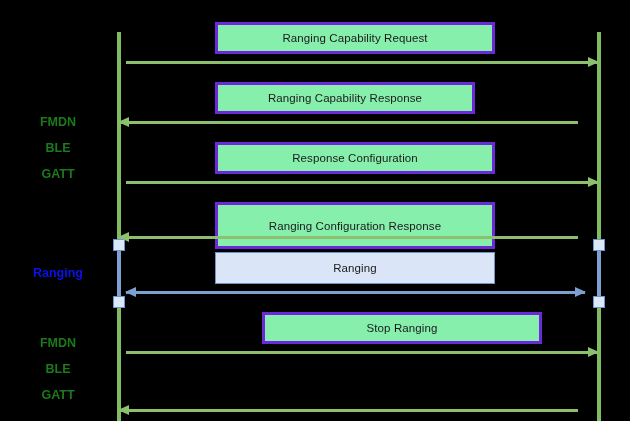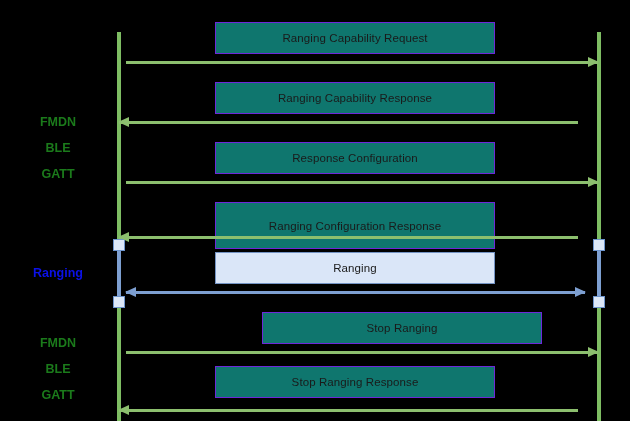--- a/index.html
+++ b/index.html
@@ -40,22 +40,22 @@
     box-sizing: border-box;
     display: flex;
     align-items: center;
     justify-content: center;
     font-size: 11.5px;
     color: #1a1a1a;
     letter-spacing: .1px;
     white-space: nowrap;
   }
   .msgbox.green {
-    background: #0f766e;
-    border: 1px solid #6d28d9;
+    background: #86efac;
+    border: 3px solid #6d28d9;
   }
   .msgbox.blue {
     background: #dae6f8;
     border: 1px solid #7393c4;
   }
 
   
   .arrow {
     position: absolute;
     height: 10px;
@@ -130,21 +130,21 @@
   <div class="grouplabel green" style="left:18px; top:330px; width:80px;">FMDN
 BLE
 GATT</div>
 
   <div class="msgbox green" style="left:215px; top:22px; width:280px; height:32px;">Ranging Capability Request</div>
   <div class="arrow green" style="left:126px; top:57px; width:472px;">
     <div class="shaft"></div>
     <div class="head right"></div>
   </div>
 
-  <div class="msgbox green" style="left:215px; top:82px; width:280px; height:32px;">Ranging Capability Response</div>
+  <div class="msgbox green" style="left:215px; top:82px; width:260px; height:32px;">Ranging Capability Response</div>
   <div class="arrow green" style="left:119px; top:117px; width:459px;">
     <div class="shaft"></div>
     <div class="head left"></div>
   </div>
 
   <div class="msgbox green" style="left:215px; top:142px; width:280px; height:32px;">Response Configuration</div>
   <div class="arrow green" style="left:126px; top:177px; width:472px;">
     <div class="shaft"></div>
     <div class="head right"></div>
   </div>
@@ -161,19 +161,18 @@
     <div class="head left"></div>
     <div class="head right"></div>
   </div>
 
   <div class="msgbox green" style="left:215px; top:312px; width:280px; height:32px;margin-left:47px;">Stop Ranging</div>
   <div class="arrow green" style="left:126px; top:347px; width:472px;">
     <div class="shaft"></div>
     <div class="head right"></div>
   </div>
 
-  <div class="msgbox green" style="left:215px; top:366px; width:280px; height:32px;">Stop Ranging Response</div>
   <div class="arrow green" style="left:119px; top:405px; width:459px;">
     <div class="shaft"></div>
     <div class="head left"></div>
   </div>
 
 </div>
 
 </body></html>

